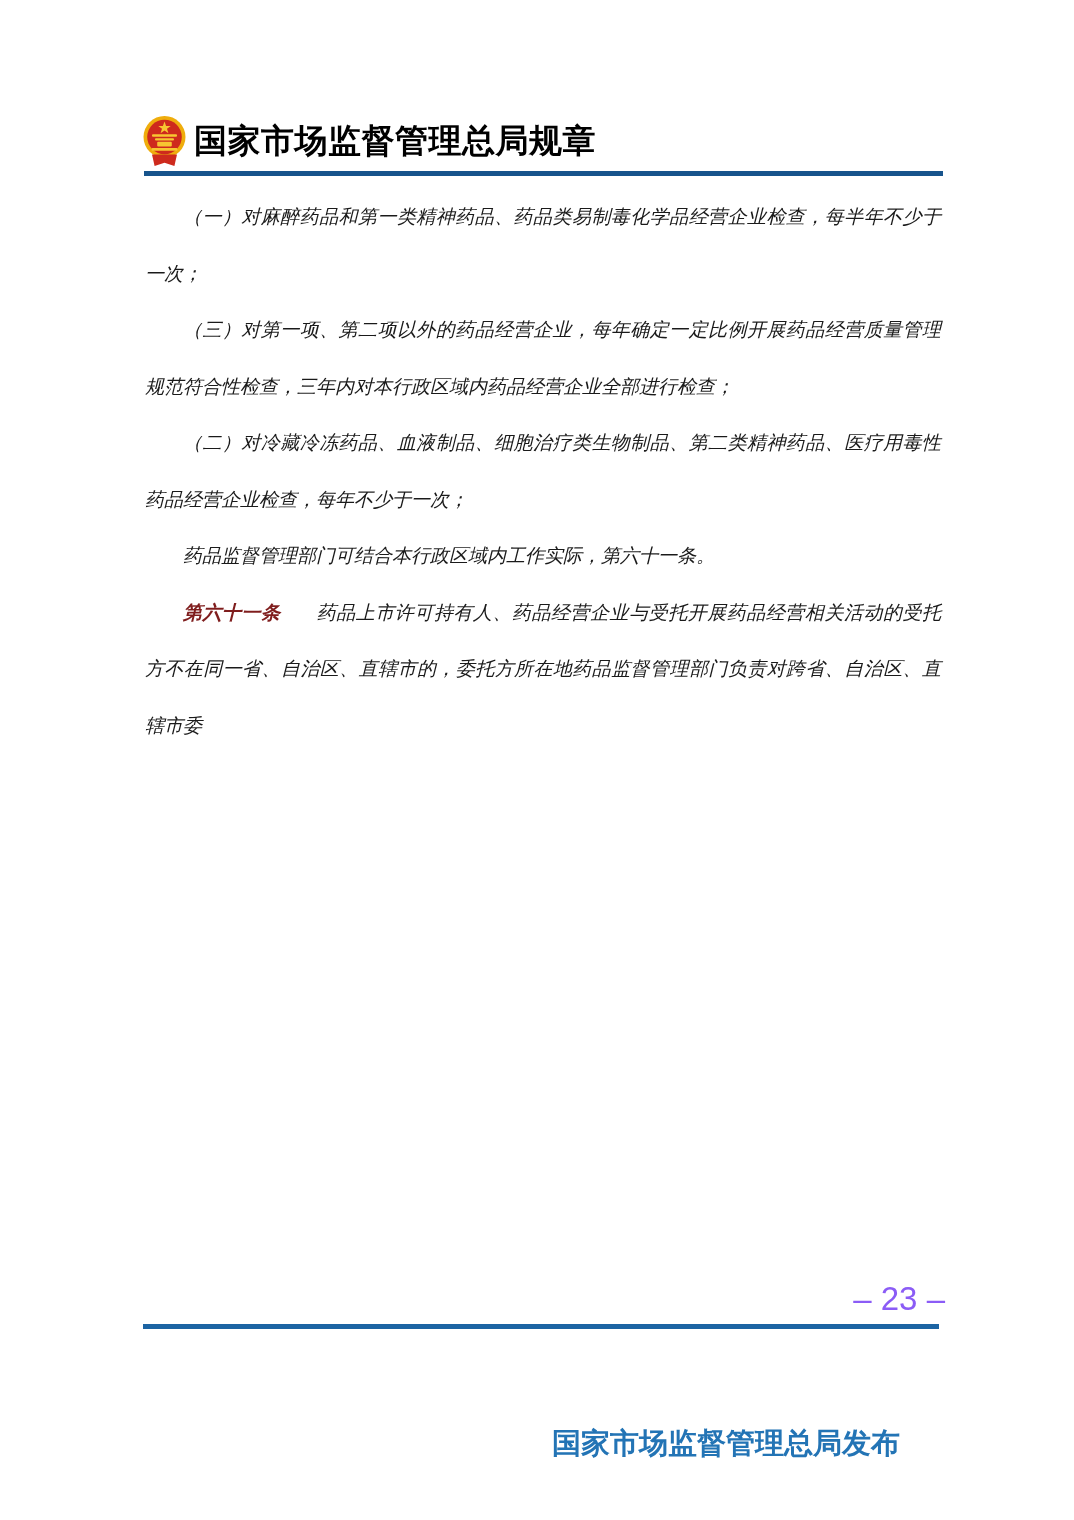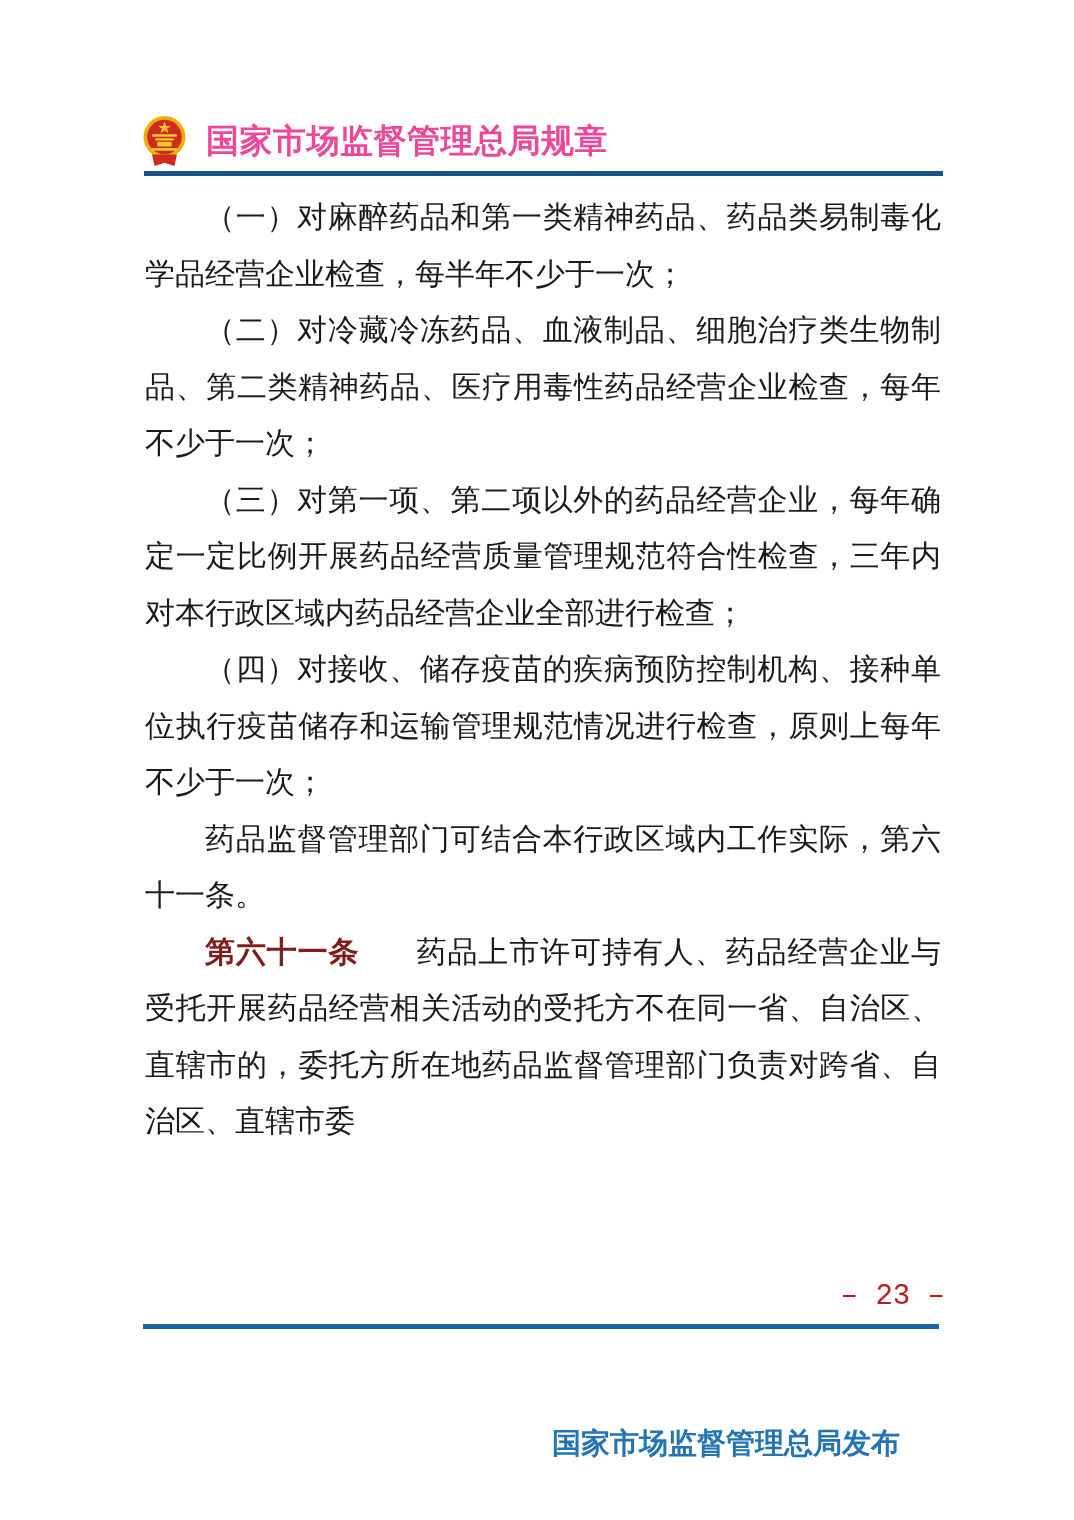--- a/index.html
+++ b/index.html
@@ -24,65 +24,66 @@
     display: flex;
     align-items: center;
     gap: 7px;
   }
   .emblem {
     width: 45px;
     height: 53px;
     flex: 0 0 auto;
   }
   .title {
-    margin: 12px;
+    margin: 0;
     font-family: "Liberation Sans", "DejaVu Sans", sans-serif;
     font-weight: bold;
     font-size: 33px;
     letter-spacing: 0.5px;
-    color: #ec4899;
+    color: #000000;
     white-space: nowrap;
   }
   .header-rule {
     position: absolute;
     left: 144px;
     top: 171px;
     width: 799px;
     height: 5px;
     background: #17548C;
   }
   
   .doc-body {
     position: absolute;
     left: 145px;
     top: 189px;
     width: 796px;
-    font-size: 30px;
+    font-size: 19px;
     line-height: 56.5px;
     color: #1a1a1a;
     text-align: justify;
+    font-style: italic;
   }
   .para {
     margin: 0;
     text-indent: 2em;
   }
   .lead {
     font-weight: bold;
     font-family: "Liberation Sans", "DejaVu Sans", sans-serif;
     color: #7f1d1d;
     margin-right: 1.9em;
   }
   
   .page-number {
     position: absolute;
     top: 1280px;
     right: 129px;
-    font-size: 29px;
-    color: #b91c1c;
-    font-family: Liberation Mono, monospace;
+    font-size: 33px;
+    color: #8b5cf6;
+    font-family: Liberation Sans, sans-serif;
   }
   .footer-rule {
     position: absolute;
     left: 143px;
     top: 1324px;
     width: 796px;
     height: 5px;
     background: #1C64A3;
   }
   .footer-text {
@@ -113,23 +114,22 @@
         <rect x="9.5" y="33" width="26" height="2.8" rx="1"></rect>
       </g>
       <path d="M10 39.5 L35 39.5 L32.4 51 L22.5 47.8 L12.6 51 Z" fill="#CE2A1D"></path>
     </svg>
     <h1 class="title">国家市场监督管理总局规章</h1>
   </div>
   <div class="header-rule"></div>
 
   <main class="doc-body">
       <p class="para">（一）对麻醉药品和第一类精神药品、药品类易制毒化学品经营企业检查，每半年不少于一次；</p>
+      <p class="para">（三）对第一项、第二项以外的药品经营企业，每年确定一定比例开展药品经营质量管理规范符合性检查，三年内对本行政区域内药品经营企业全部进行检查；</p>
       <p class="para">（二）对冷藏冷冻药品、血液制品、细胞治疗类生物制品、第二类精神药品、医疗用毒性药品经营企业检查，每年不少于一次；</p>
-      <p class="para">（三）对第一项、第二项以外的药品经营企业，每年确定一定比例开展药品经营质量管理规范符合性检查，三年内对本行政区域内药品经营企业全部进行检查；</p>
-      <p class="para">（四）对接收、储存疫苗的疾病预防控制机构、接种单位执行疫苗储存和运输管理规范情况进行检查，原则上每年不少于一次；</p>
       <p class="para">药品监督管理部门可结合本行政区域内工作实际，第六十一条。</p>
       <p class="para"><span class="lead">第六十一条</span>药品上市许可持有人、药品经营企业与受托开展药品经营相关活动的受托方不在同一省、自治区、直辖市的，委托方所在地药品监督管理部门负责对跨省、自治区、直辖市委</p>
     </main>
 
   <div class="page-number">– 23 –</div>
   <div class="footer-rule"></div>
   <div class="footer-text">国家市场监督管理总局发布</div>
 
 </div>
 

